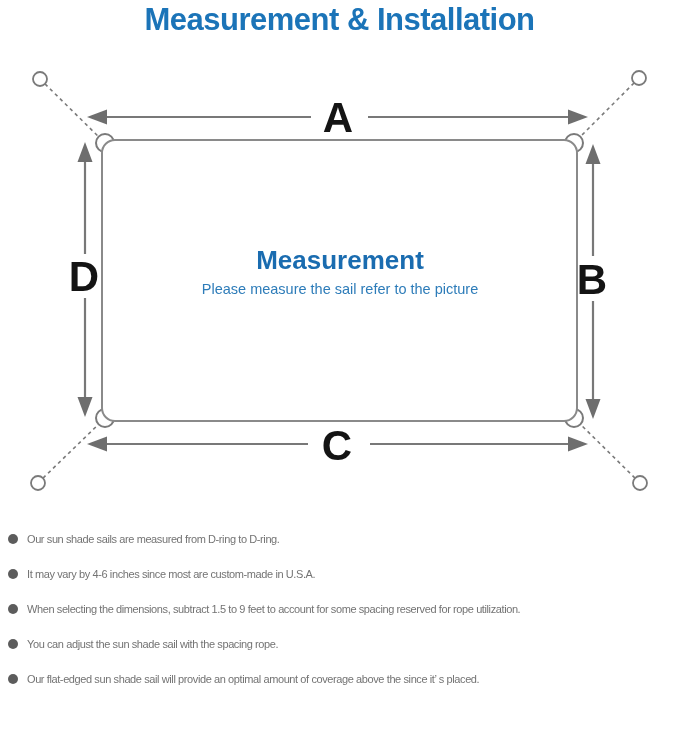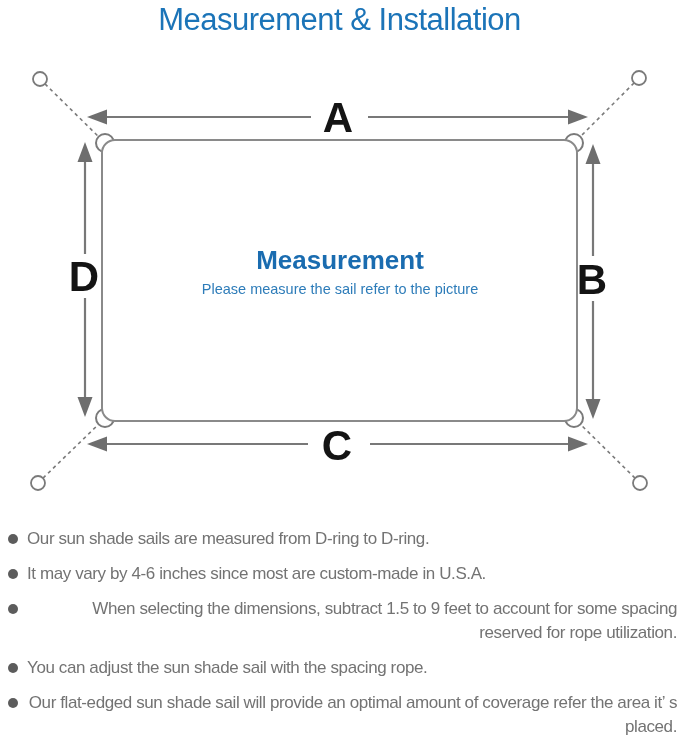--- a/index.html
+++ b/index.html
@@ -1,33 +1,33 @@
 <!DOCTYPE html>
 <html><head>
 <meta charset="utf-8">
 <style>
   html,body{margin:0;padding:0;background:#ffffff;}
   .page{position:relative;width:679px;height:739px;background:#ffffff;overflow:hidden;
         font-family:"Liberation Sans",sans-serif;}
   .title{position:absolute;top:1px;left:0;width:100%;text-align:center;
-         font-weight:400;font-size:31px;line-height:38px;letter-spacing:-0.5px;
+         font-weight:700;font-size:31px;line-height:38px;letter-spacing:-0.5px;
          color:#1b74b8;}
   .diagram{position:absolute;top:55px;left:0;}
   .sail{fill:#ffffff;stroke:#8a8a8a;stroke-width:2;}
   .ring{fill:#ffffff;stroke:#7a7a7a;stroke-width:2;}
   .anchor{fill:#ffffff;stroke:#7a7a7a;stroke-width:1.8;}
   .rope{stroke:#7a7a7a;stroke-width:1.6;stroke-dasharray:3.5 3.5;fill:none;}
   .arrow line{stroke:#787878;stroke-width:2.2;}
   .arrow polygon{fill:#6e6e6e;stroke:none;}
   .dim{font:700 42px "Liberation Sans",sans-serif;fill:#141414;text-anchor:middle;}
   .ctitle{font:700 26px "Liberation Sans",sans-serif;fill:#1a6cb0;text-anchor:middle;}
   .csub{font:400 14.5px "Liberation Sans",sans-serif;fill:#2d7cb9;text-anchor:middle;}
   .bullets{position:absolute;top:527px;left:8px;right:2px;}
   .item{display:flex;align-items:flex-start;margin-bottom:11px;color:#737373;
-        font-size:17px;line-height:24px;letter-spacing:-0.4px;text-align:right;}
+        font-size:11px;line-height:24px;letter-spacing:-0.4px;}
   .dot{flex:0 0 auto;width:10px;height:10px;border-radius:50%;background:#5c5c5c;
        margin:7px 9px 0 0;}
 </style>
 </head>
 <body>
 
 <div class="page">
 
   <div class="title">Measurement &amp; Installation</div>
 
@@ -98,17 +98,17 @@
     <div class="item">
       <span class="dot"></span>
       <span>When selecting the dimensions, subtract 1.5 to 9 feet to account for some spacing reserved for rope utilization.</span>
     </div>
     <div class="item">
       <span class="dot"></span>
       <span>You can adjust the sun shade sail with the spacing rope.</span>
     </div>
     <div class="item">
       <span class="dot"></span>
-      <span>Our flat-edged sun shade sail will provide an optimal amount of coverage refer the area it’ s placed.</span>
+      <span>Our flat-edged sun shade sail will provide an optimal amount of coverage above the since it’ s placed.</span>
     </div>
   </div>
 
 </div>
 
 </body></html>

